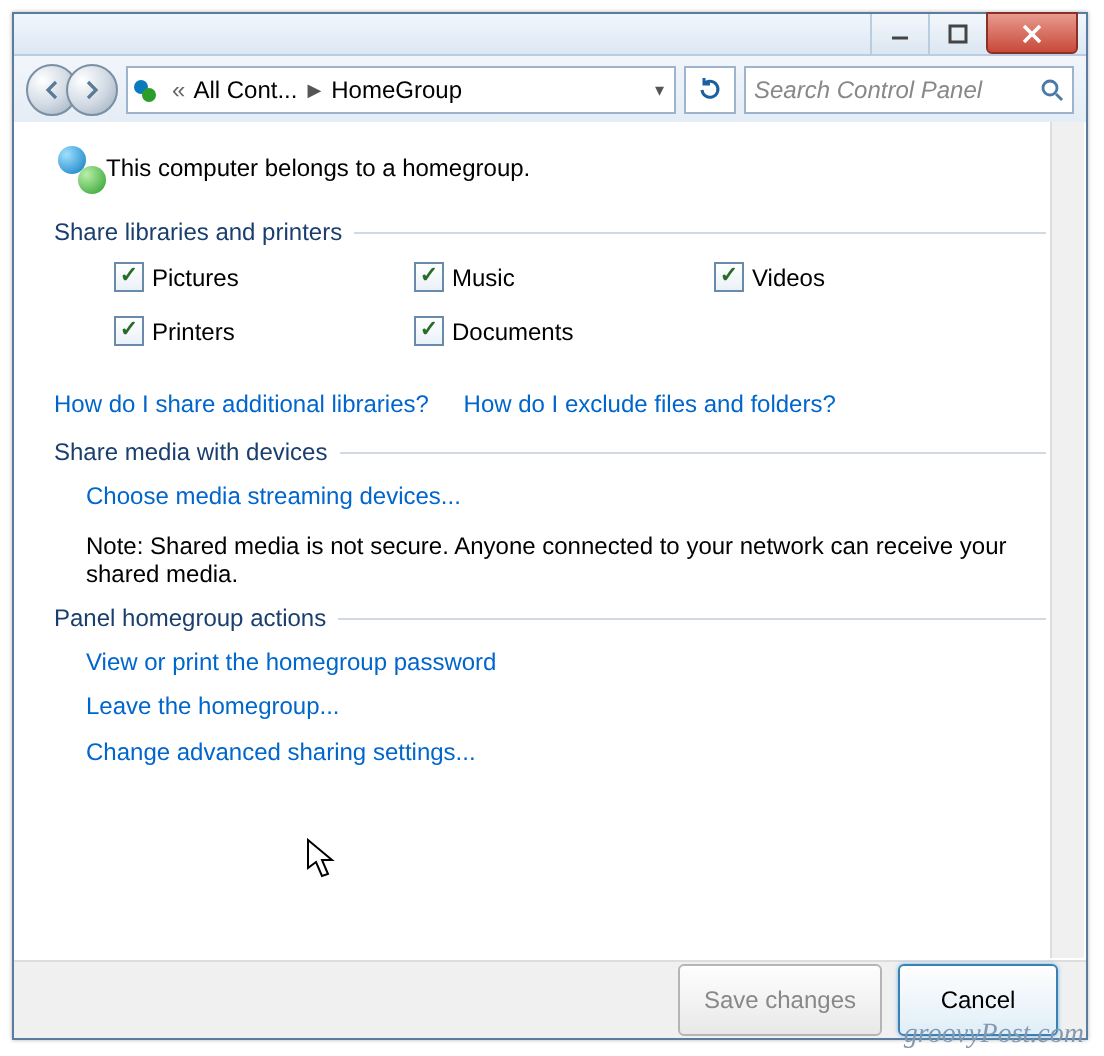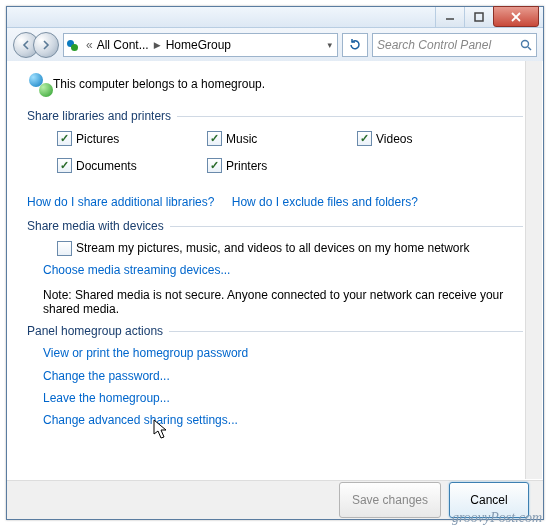--- a/index.html
+++ b/index.html
@@ -306,52 +306,45 @@
       <label class="chk">
           <span class="chkbox checked"></span>
           <span>Music</span>
         </label>
       <label class="chk">
           <span class="chkbox checked"></span>
           <span>Videos</span>
         </label>
       <label class="chk">
           <span class="chkbox checked"></span>
+          <span>Printers</span>
+        </label>
+      <label class="chk">
+          <span class="chkbox checked"></span>
           <span>Documents</span>
-        </label>
-      <label class="chk">
-          <span class="chkbox checked"></span>
-          <span>Printers</span>
         </label>
     </div>
 
     <div class="helprow">
       <a class="link">How do I share additional libraries?</a>
       <a class="link">How do I exclude files and folders?</a>
     </div>
 
     <h4 class="section">
       <span>Share media with devices</span>
     </h4>
-    <div class="linkrow" style="margin-top:6px">
-      <label class="chk">
-        <span class="chkbox"></span>
-        <span>Stream my pictures, music, and videos to all devices on my home network</span>
-      </label>
-    </div>
     <div class="linkrow">
       <a class="link">Choose media streaming devices...</a>
     </div>
     <div class="note">Note: Shared media is not secure. Anyone connected to your network can receive your shared media.</div>
 
     <h4 class="section">
       <span>Panel homegroup actions</span>
     </h4>
     <div class="linkrow"><a class="link">View or print the homegroup password</a></div>
-    <div class="linkrow"><a class="link underline">Change the password...</a></div>
     <div class="linkrow"><a class="link">Leave the homegroup...</a></div>
     <div class="linkrow"><a class="link">Change advanced sharing settings...</a></div>
 
   </div>
 
   <div class="scrollbar-v"></div>
 
   <div class="footer">
     <button class="btn disabled">Save changes</button>
     <button class="btn primary">Cancel</button>

